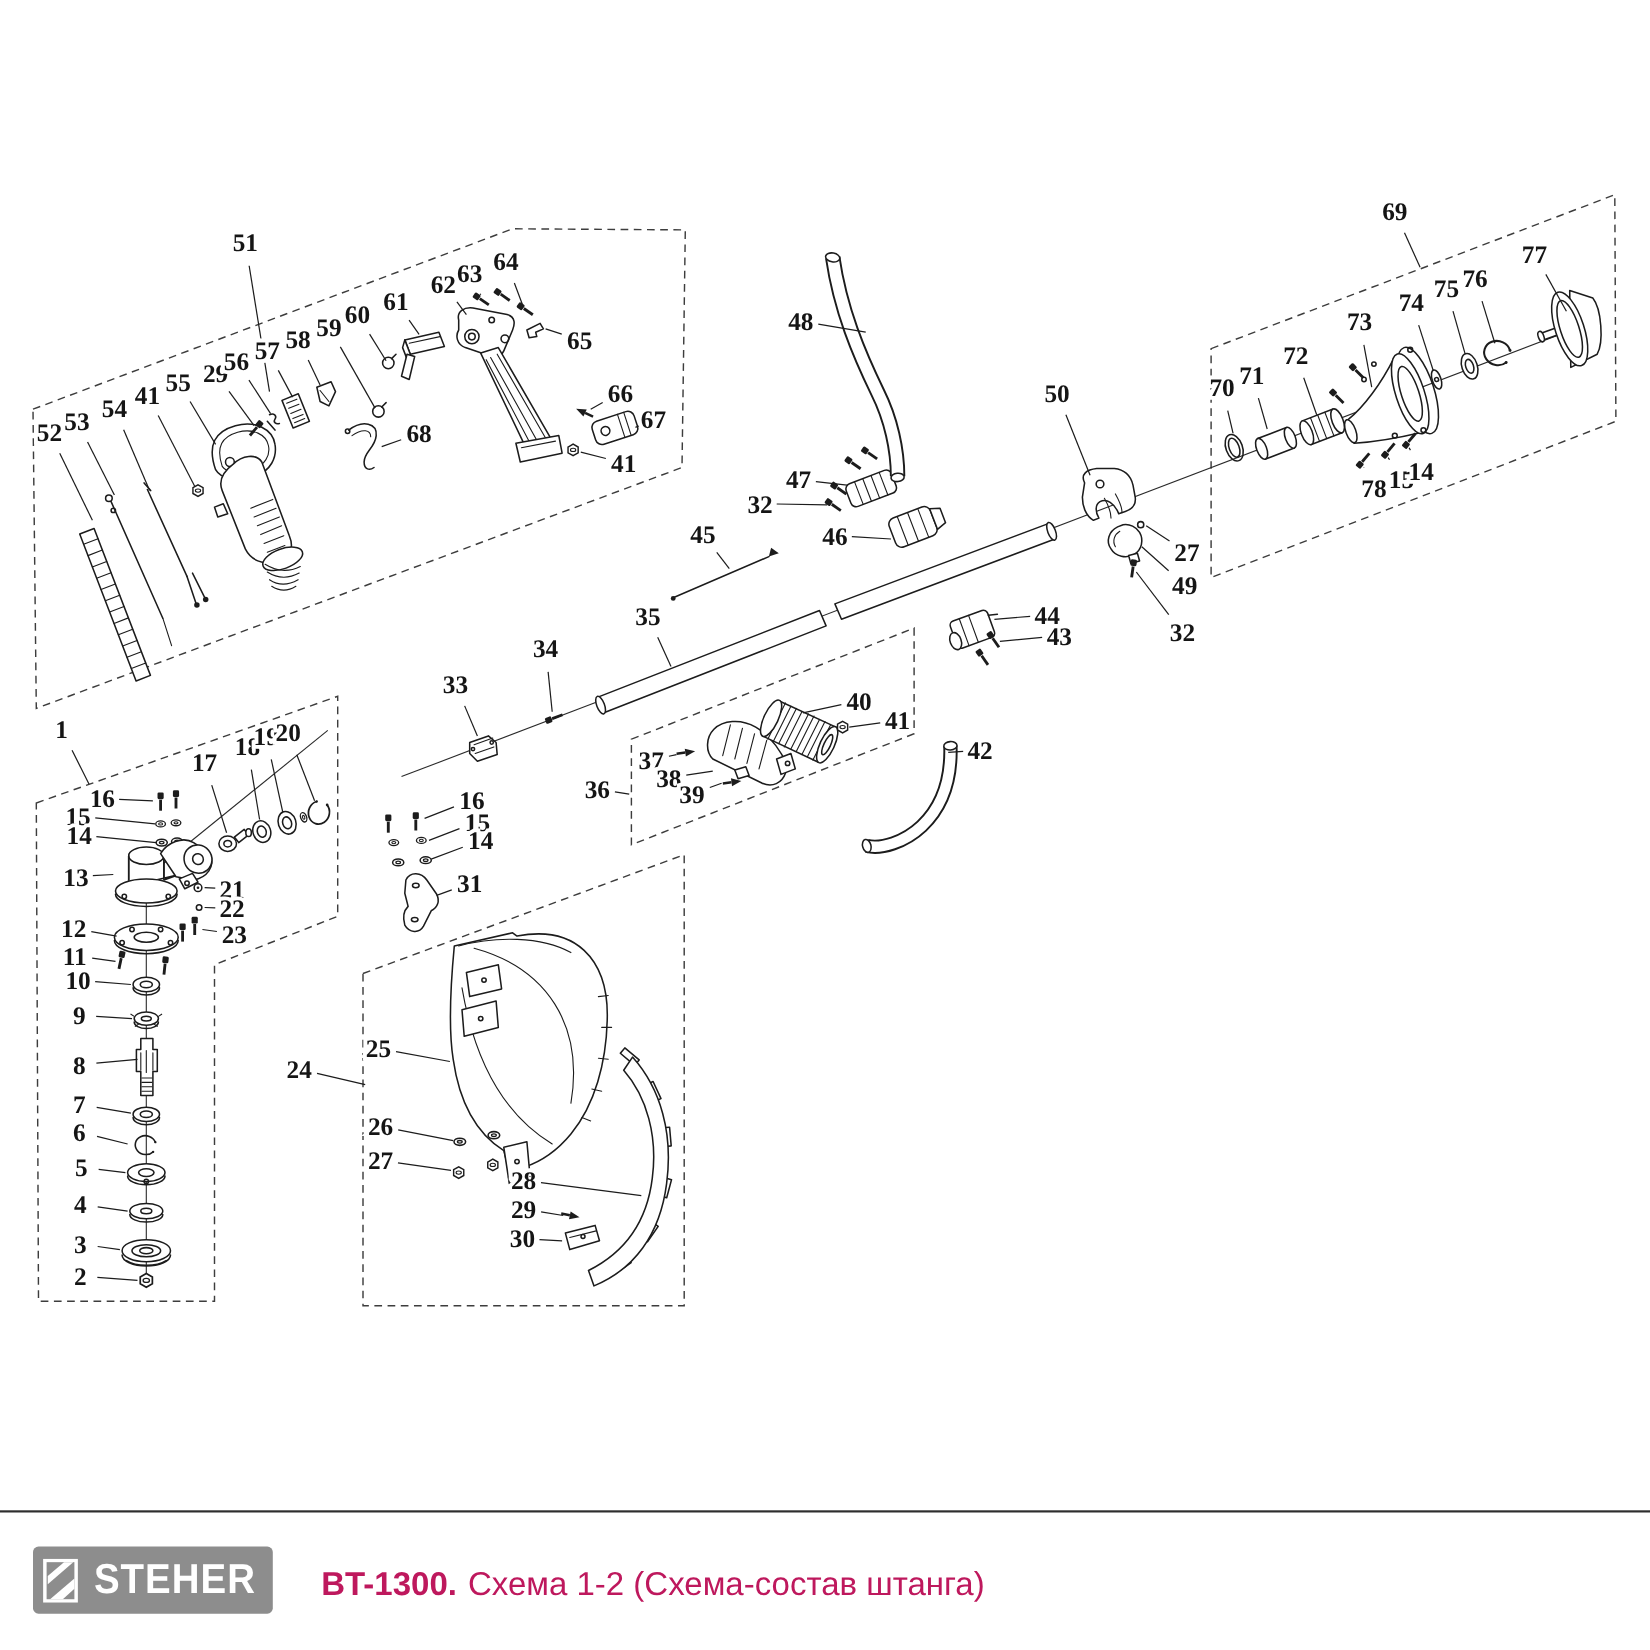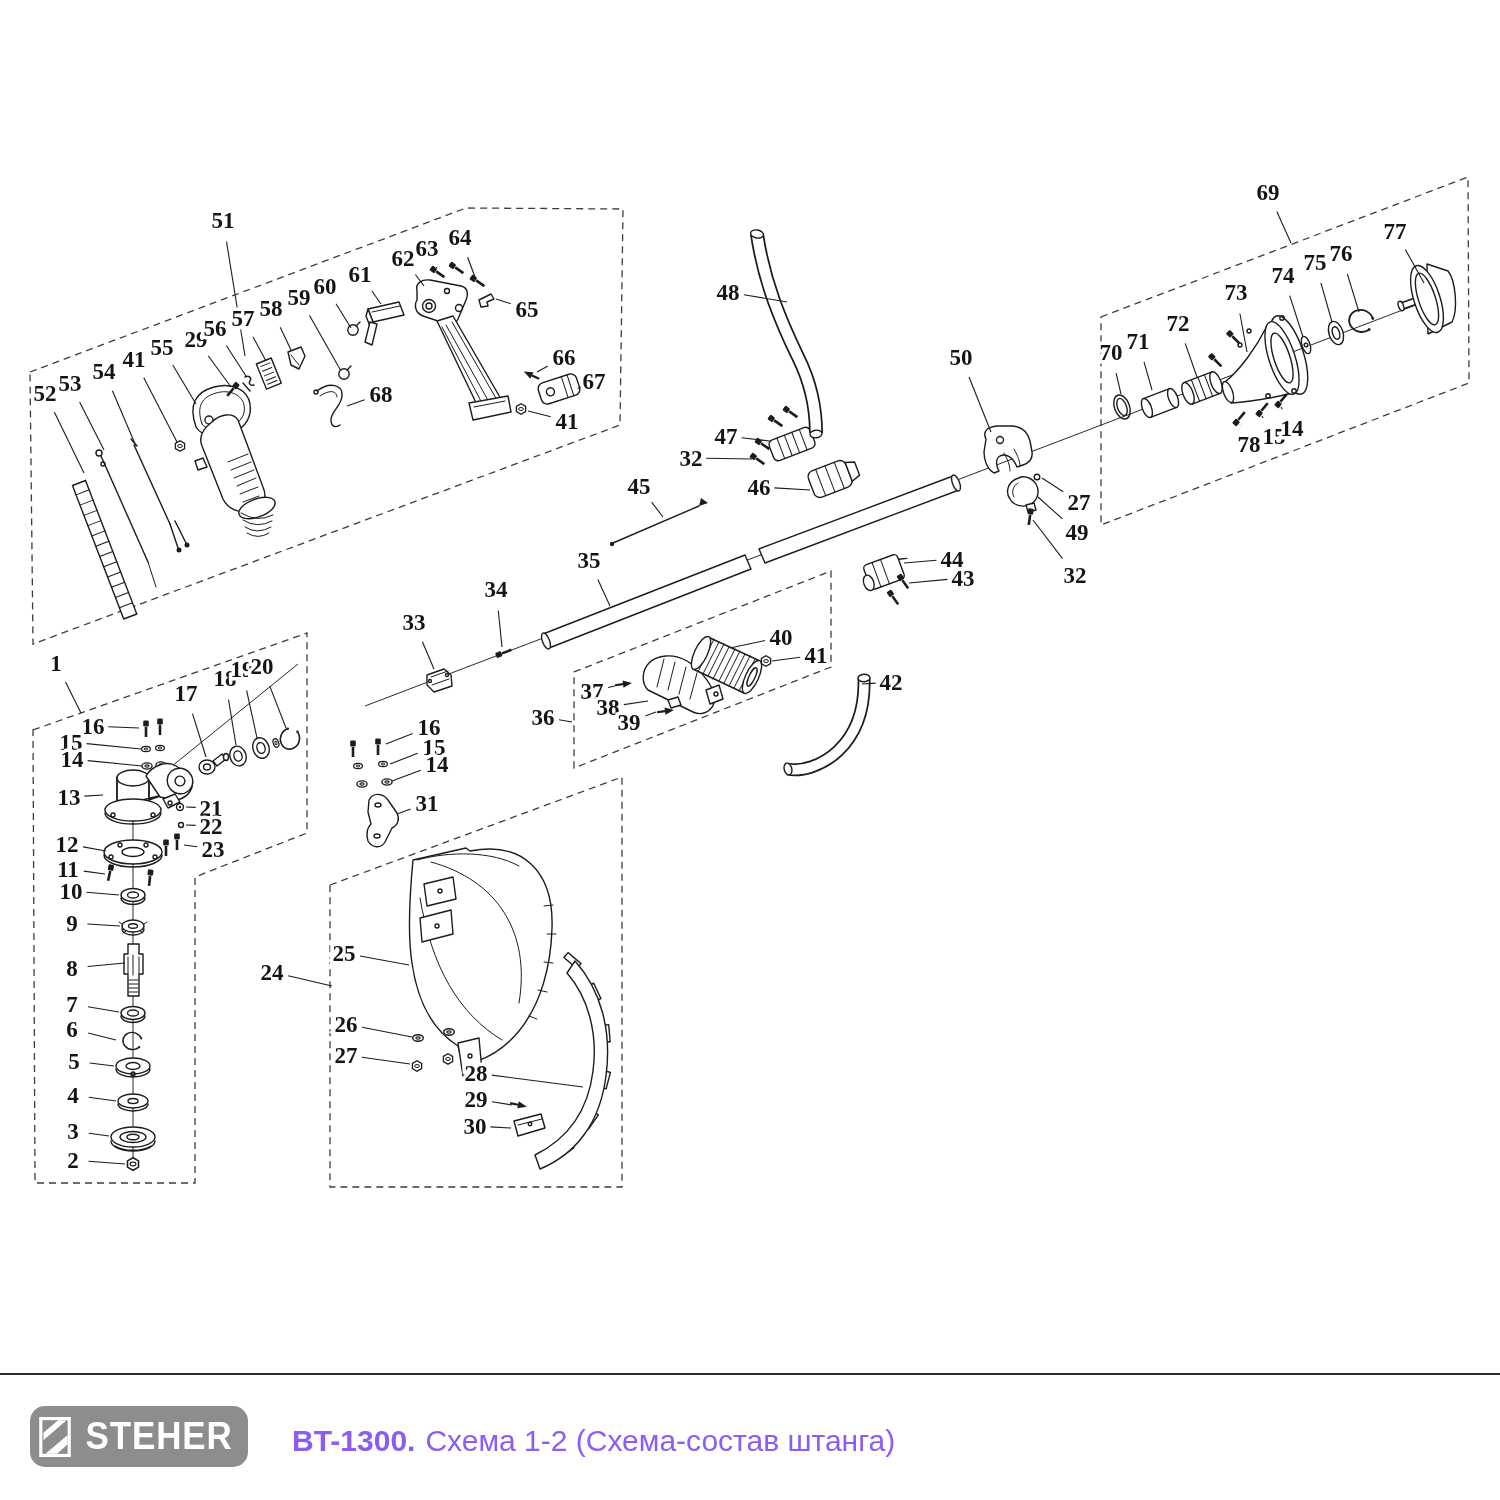--- a/index.html
+++ b/index.html
@@ -9,24 +9,24 @@
         fill:#151515;text-anchor:middle;paint-order:stroke;stroke:#ffffff;stroke-width:7px;}
   svg .leader{stroke:#1c1c1c;stroke-width:1.1;}
   svg .s{stroke:#1c1c1c;stroke-width:1.4;fill:none;stroke-linecap:round;stroke-linejoin:round;}
   svg .t{stroke:#1c1c1c;stroke-width:1;fill:none;stroke-linecap:round;}
   svg .w{stroke:#1c1c1c;stroke-width:1.4;fill:#ffffff;stroke-linejoin:round;}
   svg .dk{fill:#1c1c1c;stroke:none;}
   svg .box{stroke:#3d3d3d;stroke-width:1.3;fill:none;stroke-dasharray:7 5;}
   svg .axis{stroke:#2a2a2a;stroke-width:1;fill:none;}
   .rule{position:absolute;left:0;top:1373px;width:1500px;height:2px;background:#2e2e2e;}
   .logo{position:absolute;left:30px;top:1406px;width:218px;height:61px;background:#8d8d8d;
-        border-radius:15px;display:flex;align-items:center;justify-content:center;gap:8px;}
+        border-radius:5px;display:flex;align-items:center;justify-content:center;gap:8px;}
   .logo-text{color:#fff;font-weight:700;font-size:38px;letter-spacing:1px;
         transform:scaleX(.92);transform-origin:center;}
-  .caption{position:absolute;left:292px;top:1424px;font-size:30px;color:#8b5cf6;white-space:nowrap;}
+  .caption{position:absolute;left:292px;top:1424px;font-size:30px;color:#be185d;white-space:nowrap;}
   .caption .model{font-weight:700;margin-right:10px;}
 </style>
 </head>
 <body>
 
 <div class="page">
 
 <svg id="diagram" width="1500" height="1500" viewBox="0 0 1500 1500" xmlns="http://www.w3.org/2000/svg">
   <defs>
     <g id="s-bolt">

